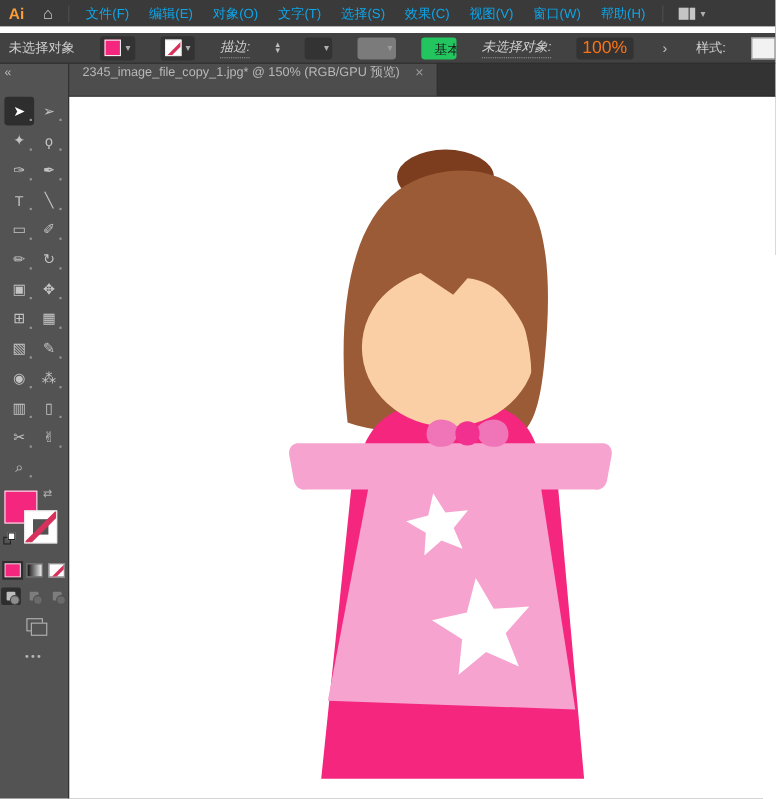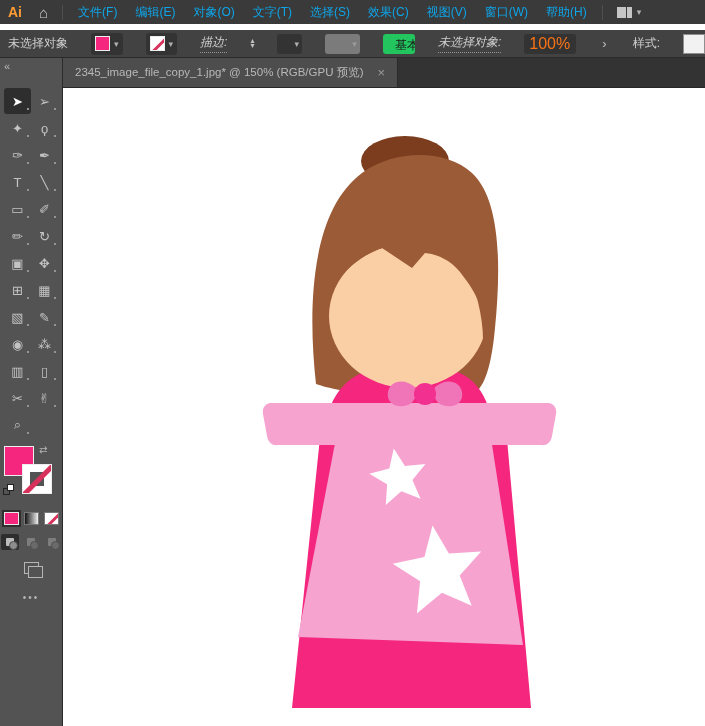--- a/index.html
+++ b/index.html
@@ -70,21 +70,21 @@
   .mode .sq::after { content:''; position:absolute; left:3px; top:3px; width:7px; height:7px; border-radius:50%; background:#8d8d8d; border:1px solid #4a4a4a; }
   .mode.dim { opacity:.4; }
 
   .screen-mode { margin:12px auto 0; width:15px; height:12px; border:1px solid #b5b5b5; position:relative; }
   .screen-mode::after { content:''; position:absolute; left:3px; top:3px; width:13px; height:10px; border:1px solid #b5b5b5; background:#535353; }
   .ellipsis { color:#b5b5b5; text-align:center; margin-top:18px; font-size:10px; letter-spacing:2px; }
 
   
   .docarea { flex:1; display:flex; flex-direction:column; min-width:0; }
   .tabstrip { height:30px; background:#333333; border-bottom:1px solid #272727; display:flex; flex:0 0 auto; }
-  .tab { background:#4d4d4d; display:flex; align-items:center; gap:14px; padding:0 12px; font-size:11.5px; color:#b8b8b8; border-right:1px solid #2a2a2a; }
+  .tab { background:#4d4d4d; display:flex; align-items:flex-start; gap:14px; padding:0 12px; font-size:11.5px; color:#b8b8b8; border-right:1px solid #2a2a2a; }
   .tab-close { color:#9a9a9a; font-size:13px; }
   .canvas { flex:1; background:#ffffff; position:relative; overflow:hidden; }
   .canvas svg { position:absolute; inset:0; }
 </style>
 </head>
 <body>
 
 <div class="app">
 
   <div class="menubar">

